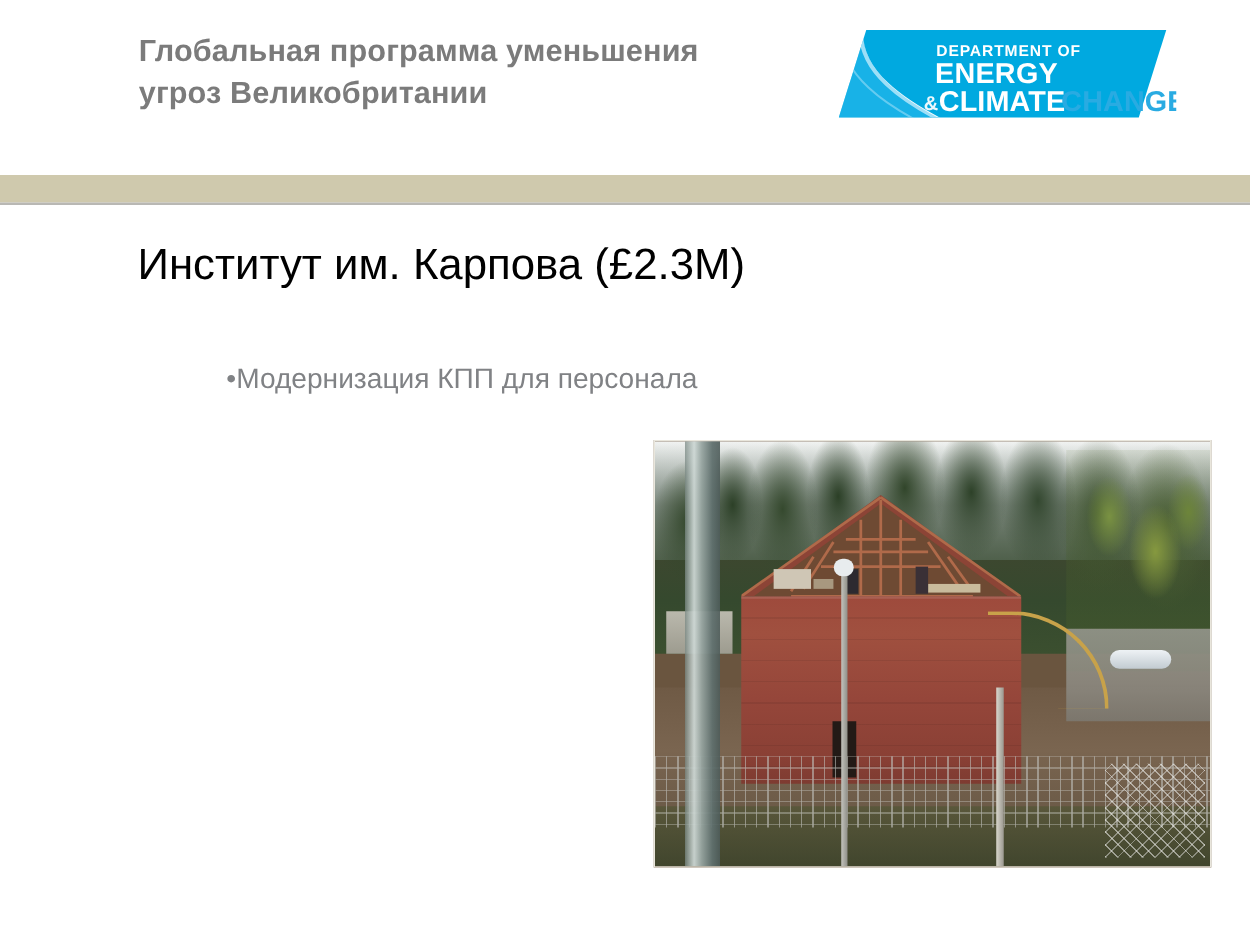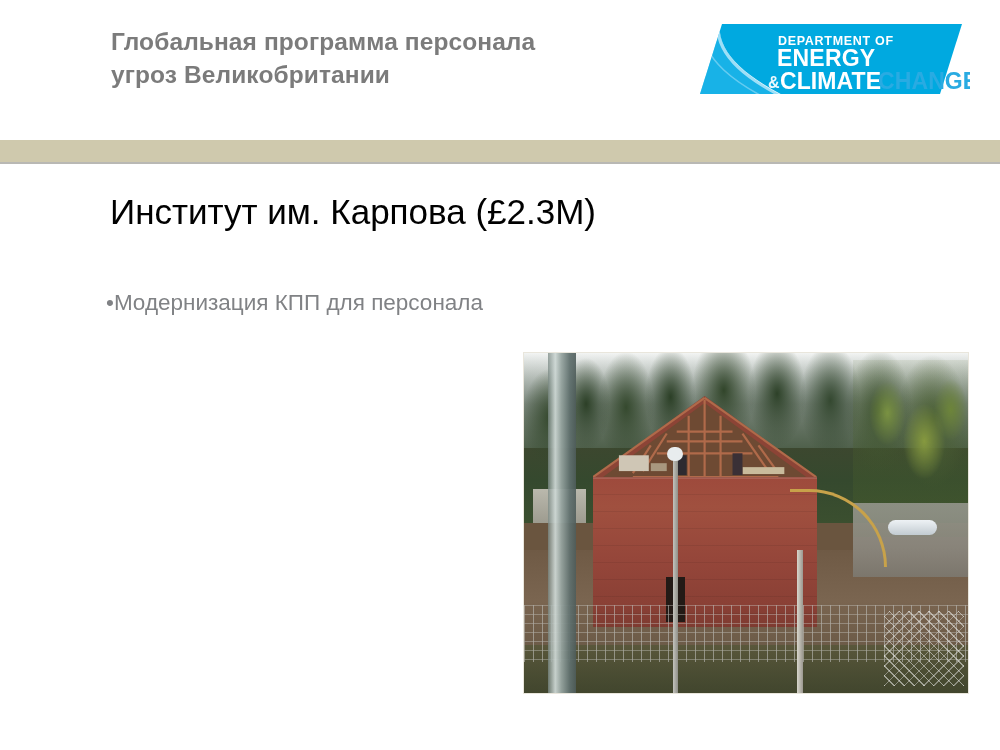--- a/index.html
+++ b/index.html
@@ -33,21 +33,21 @@
     font-weight: bold;
     line-height: 33px;
     color: #7b7b7b;
     letter-spacing: 0.1px;
     white-space: pre-line;
   }
 
   
   .logo {
     position: absolute;
-    left: 700px;
+    left: 671px;
     top: 18px;
     width: 270px;
     height: 80px;
   }
   .logo svg { display: block; }
 
   
   .band {
     position: absolute;
     left: 0;
@@ -74,23 +74,24 @@
     line-height: 52px;
     color: #000000;
     font-weight: normal;
     letter-spacing: 0px;
     white-space: nowrap;
   }
 
   
   .bullets {
     position: absolute;
-    left: 106px;
+    left: 118px;
     top: 288px;
     width: 440px;
+    text-align: right;
   }
   .bullet {
     font-size: 22.5px;
     line-height: 29px;
     color: #808285;
     margin-bottom: 51px;
     white-space: pre-line;
     text-indent: 0;
   }
   .bullet:last-child { margin-bottom: 0; }
@@ -228,21 +229,21 @@
     background:
       repeating-linear-gradient(45deg, rgba(235,235,232,0.55) 0px, rgba(235,235,232,0.55) 1px, rgba(0,0,0,0) 1px, rgba(0,0,0,0) 7px),
       repeating-linear-gradient(-45deg, rgba(225,225,222,0.45) 0px, rgba(225,225,222,0.45) 1px, rgba(0,0,0,0) 1px, rgba(0,0,0,0) 7px);
   }
 </style>
 </head>
 <body>
 
 <div class="slide">
 
-  <div class="header-title">Глобальная программа персонала
+  <div class="header-title">Глобальная программа уменьшения
 угроз Великобритании</div>
 
   <div class="logo">
     <svg width="270" height="80" viewBox="0 0 270 80" xmlns="http://www.w3.org/2000/svg">
       <defs>
         <clipPath id="paraClip">
           <polygon points="22,6 262,6 240,76 0,76"></polygon>
         </clipPath>
       </defs>
       <polygon points="22,6 262,6 240,76 0,76" fill="#00a9e0"></polygon>

